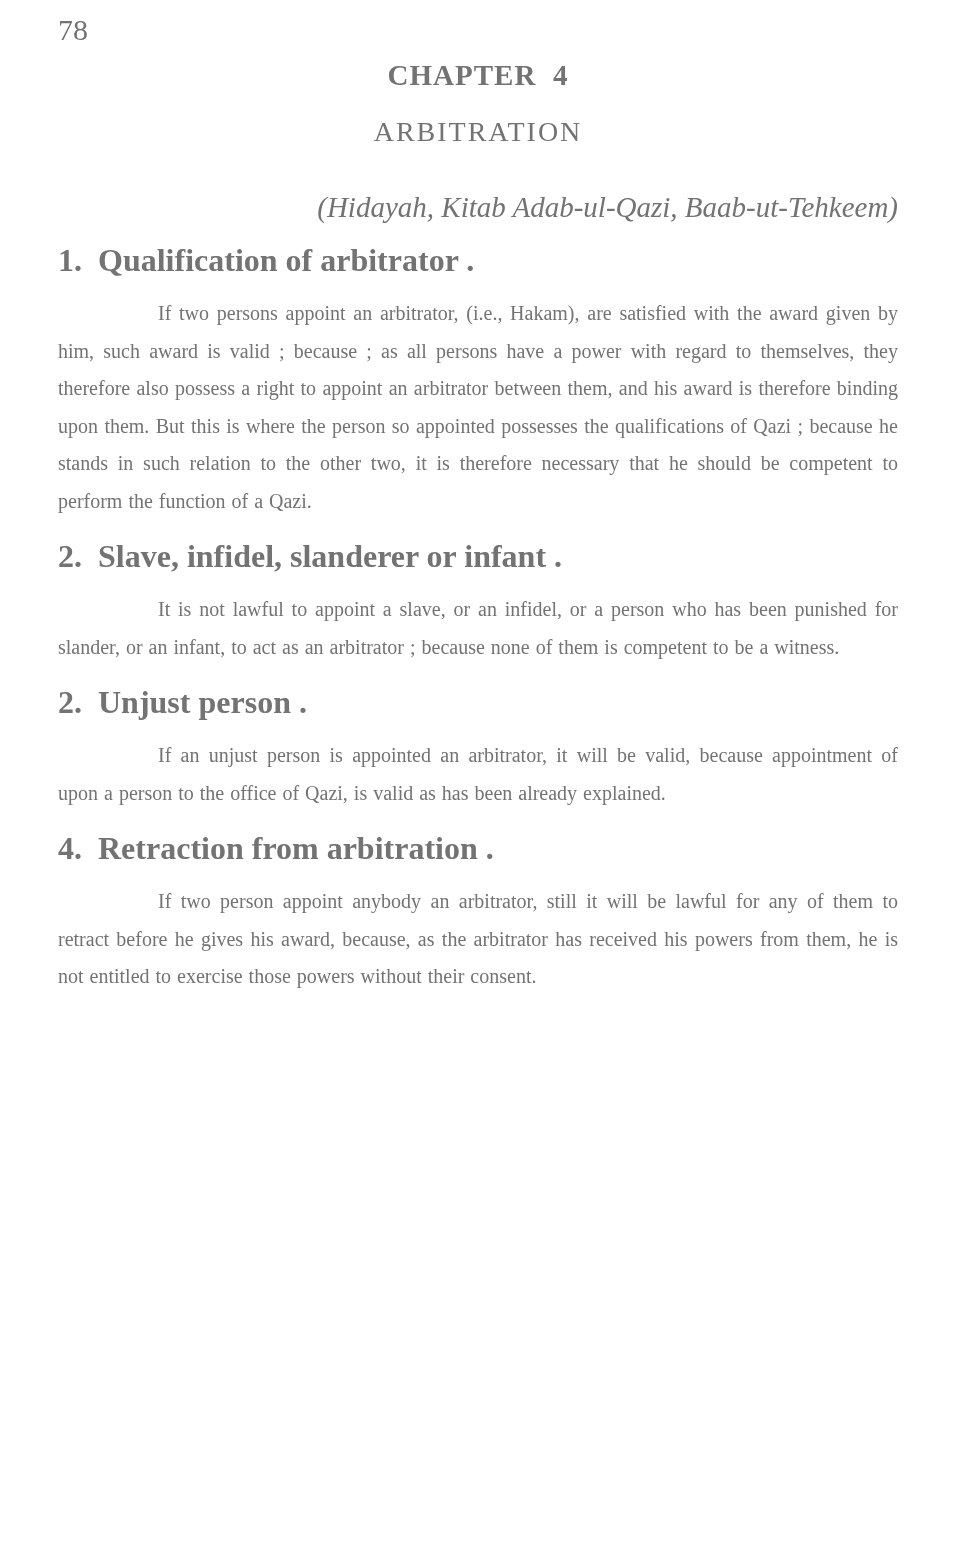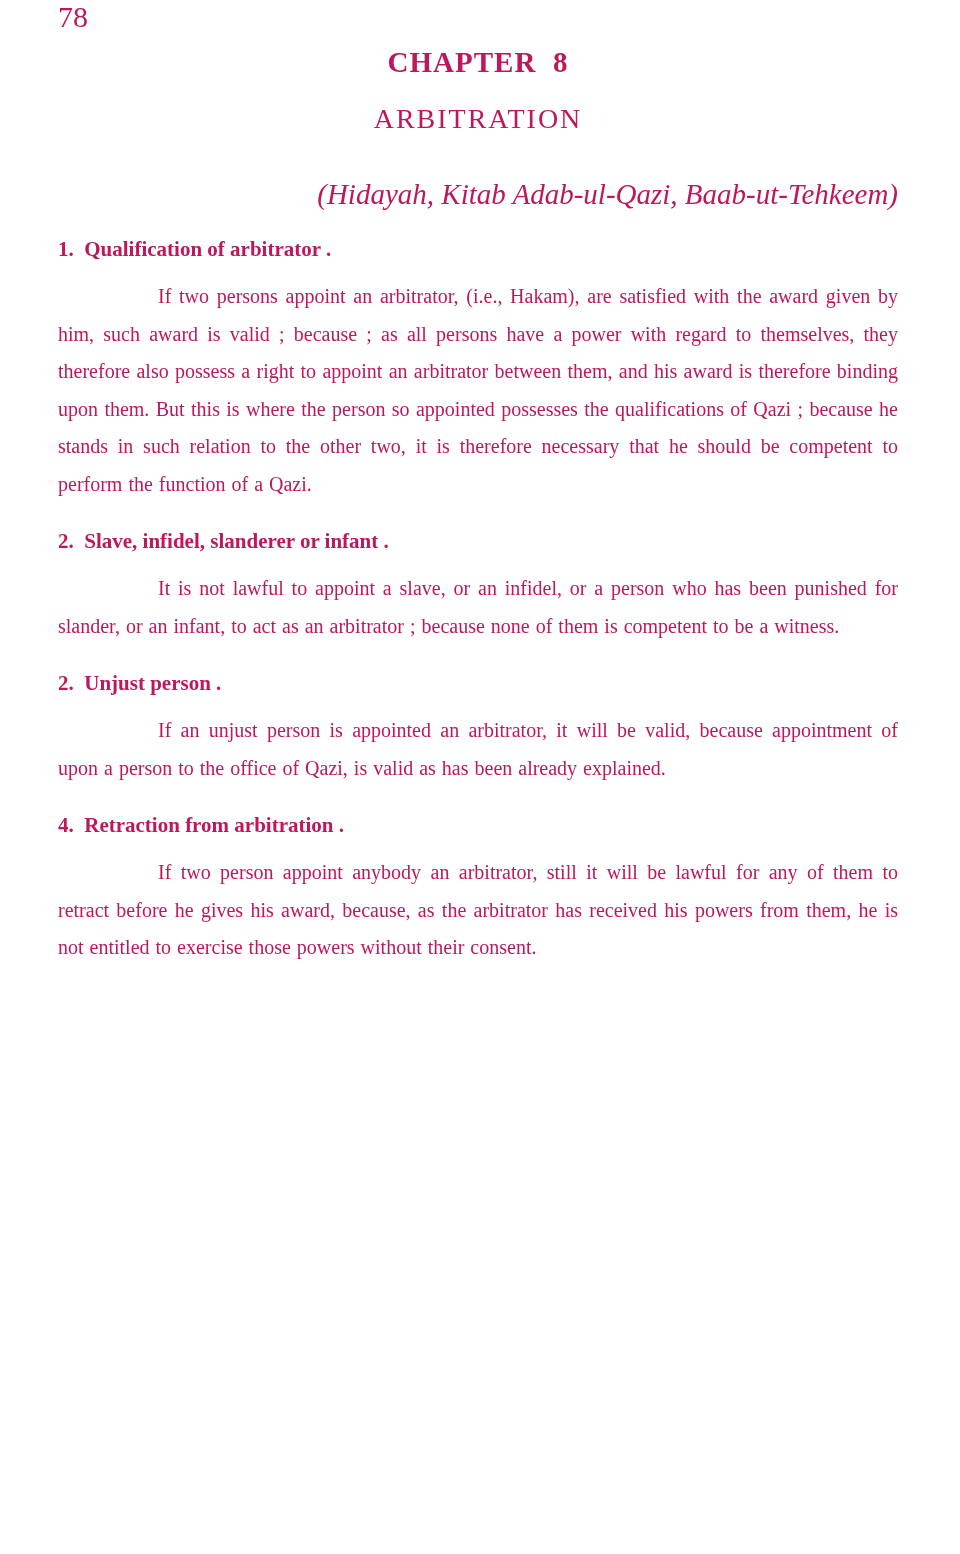--- a/index.html
+++ b/index.html
@@ -6,24 +6,24 @@
     margin: 0;
     padding: 0;
     background: #e8e8e8;
   }
   .page {
     position: relative;
     width: 960px;
     height: 1554px;
     margin: 0 auto;
     background: #ffffff;
-    color: #be185d;
+    color: #737373;
     font-family: "Liberation Serif", "DejaVu Serif", serif;
     box-sizing: border-box;
-    padding: 0 62px 0 58px;
+    padding: 13px 62px 0 58px;
     overflow: hidden;
   }
   .page-number {
     font-size: 30px;
     line-height: 34px;
   }
   .chapter-heading {
     text-align: center;
     font-weight: bold;
     font-size: 29px;
@@ -39,41 +39,41 @@
   }
   .source-reference {
     text-align: right;
     font-style: italic;
     font-size: 29px;
     margin-top: 43px;
     white-space: pre-wrap;
   }
   .section-heading {
     font-weight: bold;
-    font-size: 21px;
-    margin-top: 26px;
+    font-size: 32px;
+    margin-top: 18px;
     white-space: pre-wrap;
   }
   .body-paragraph {
     font-size: 20px;
     line-height: 37.5px;
     text-align: justify;
     text-indent: 100px;
     margin: 16px 0 0 0;
     word-spacing: 1px;
   }
 </style>
 </head>
 <body>
 
 <div class="page">
 
   <div class="page-number">78</div>
 
-  <div class="chapter-heading">CHAPTER  8</div>
+  <div class="chapter-heading">CHAPTER  4</div>
 
   <div class="page-title">ARBITRATION</div>
 
   <div class="source-reference">(Hidayah, Kitab Adab-ul-Qazi, Baab-ut-Tehkeem)</div>
 
   <div class="section">
     <div class="section-heading">1.  Qualification of arbitrator .</div>
     <p class="body-paragraph">If two persons appoint an arbitrator, (i.e., Hakam), are satisfied with the award given by him, such award is valid ; because ; as all persons have a power with regard to themselves, they therefore also possess a right to appoint an arbitrator between them, and his award is therefore binding upon them. But this is where the person so appointed possesses the qualifications of Qazi ; because he stands in such relation to the other two, it is therefore necessary that he should be competent to perform the function of a Qazi.</p>
   </div>
 

